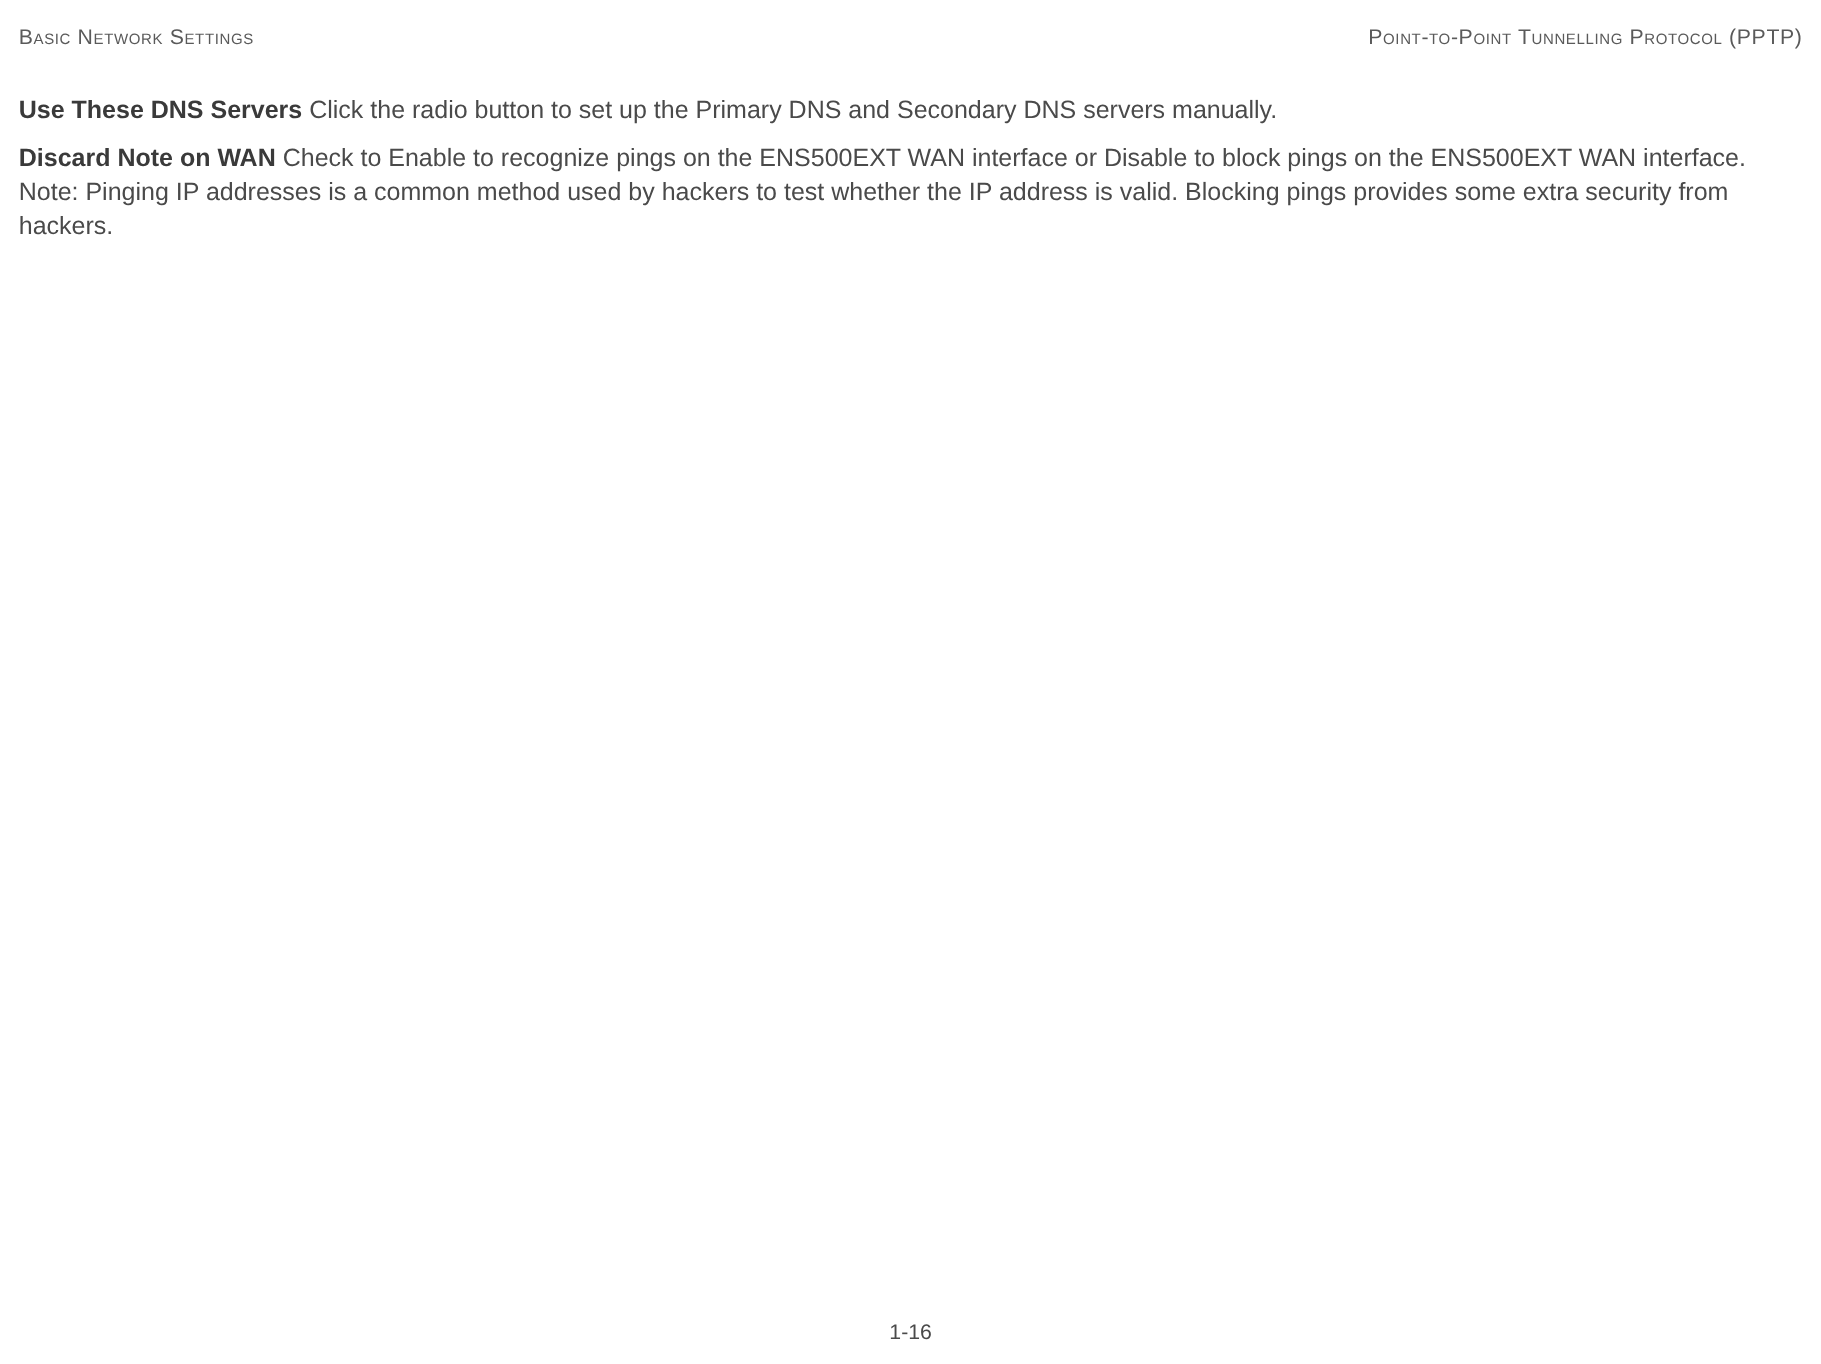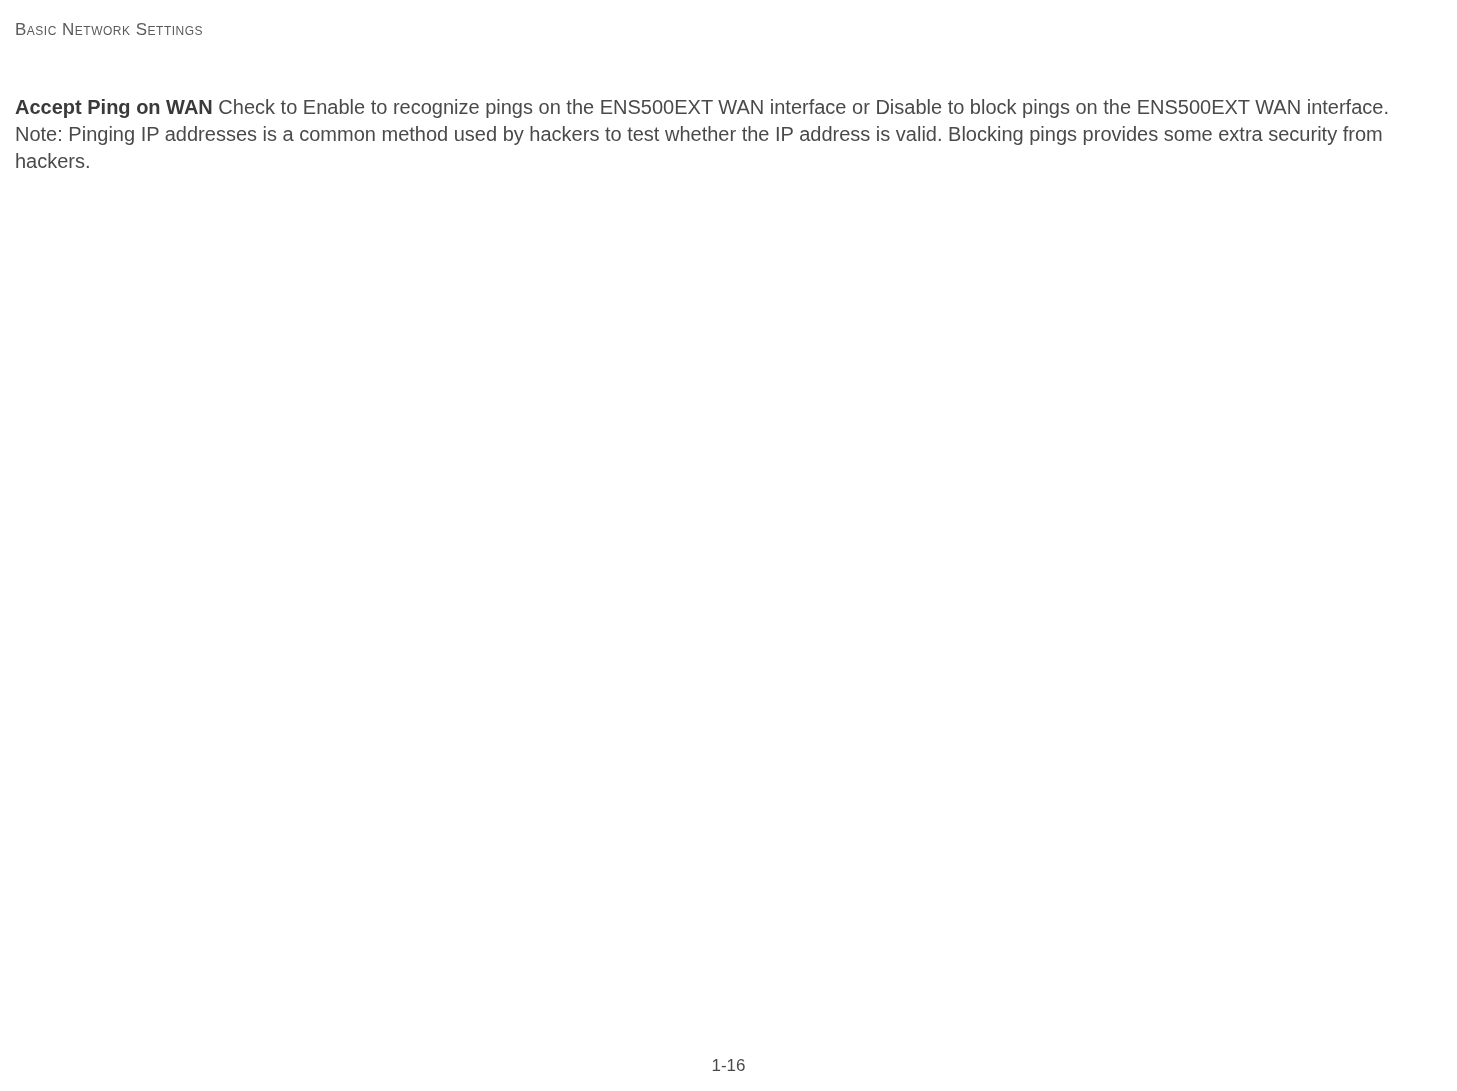--- a/index.html
+++ b/index.html
@@ -13,21 +13,21 @@
       color: #4a4a4a;
       width: 1457px;
       height: 1091px;
       position: relative;
       padding: 20px 15px;
     }
     .header {
       display: flex;
       justify-content: space-between;
       align-items: baseline;
-      margin-bottom: 54px;
+      margin-bottom: 35px;
     }
     .header-left {
       font-size: 17px;
       font-variant: small-caps;
       letter-spacing: 0.5px;
       color: #5a5a5a;
     }
     .header-right {
       font-size: 17px;
       font-variant: small-caps;
@@ -58,23 +58,27 @@
       text-align: center;
       font-size: 17px;
       color: #4a4a4a;
     }
   </style>
 </head>
 <body>
 
 <div class="header">
   <div class="header-left">Basic Network Settings</div>
+  <div class="header-right">Point-to-Point Tunnelling Protocol (PPTP)</div>
 </div>
 
 <div class="content">
   <div class="para">
-    <span class="bold-label">Accept Ping on WAN</span><span>  Check to Enable to recognize pings on the ENS500EXT WAN interface or Disable to block pings on the ENS500EXT WAN interface. Note: Pinging IP addresses is a common method used by hackers to test whether the IP address is valid. Blocking pings provides some extra security from hackers.</span>
+    <span class="bold-label">Use These DNS Servers</span><span>  Click the radio button to set up the Primary DNS and Secondary DNS servers manually.</span>
+  </div>
+  <div class="para">
+    <span class="bold-label">Discard Note on WAN</span><span>  Check to Enable to recognize pings on the ENS500EXT WAN interface or Disable to block pings on the ENS500EXT WAN interface. Note: Pinging IP addresses is a common method used by hackers to test whether the IP address is valid. Blocking pings provides some extra security from hackers.</span>
   </div>
 </div>
 
 <div class="footer">
   <span>1-16</span>
 </div>
 
 </body></html>

